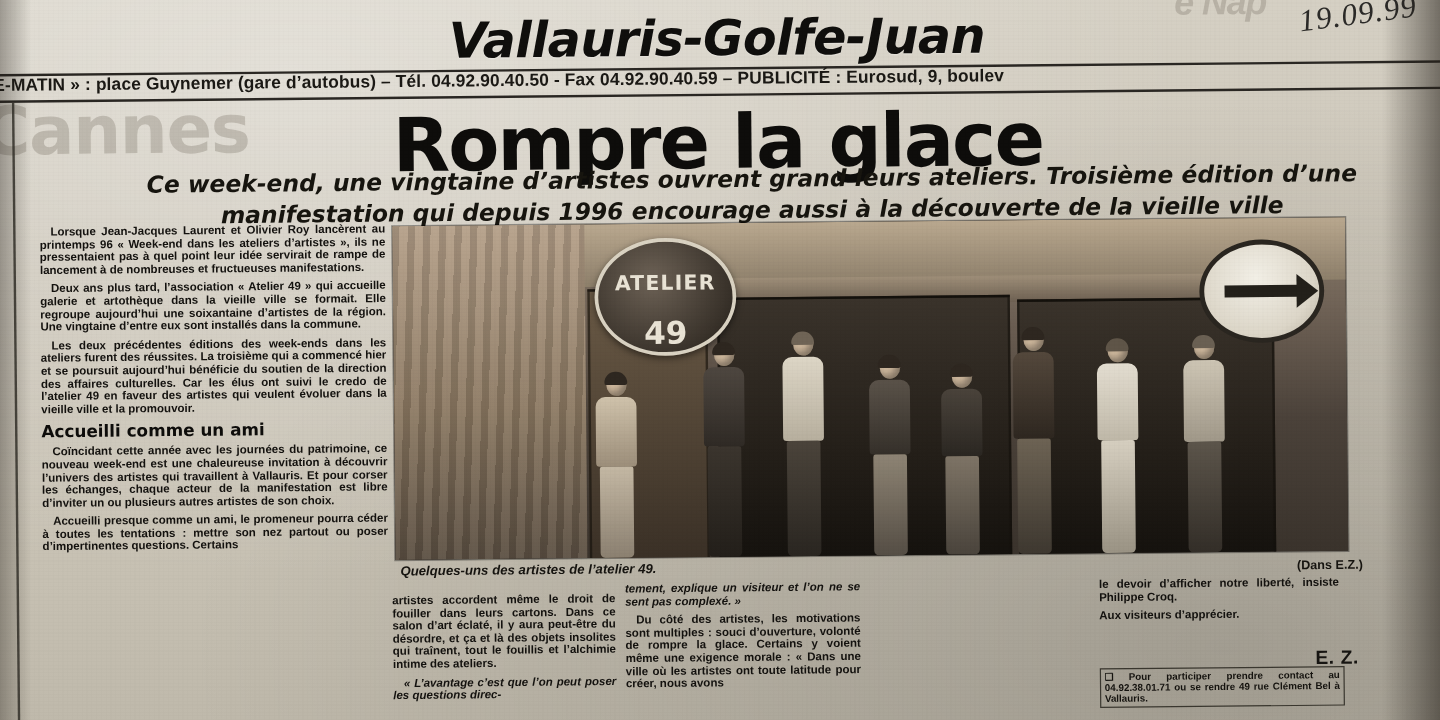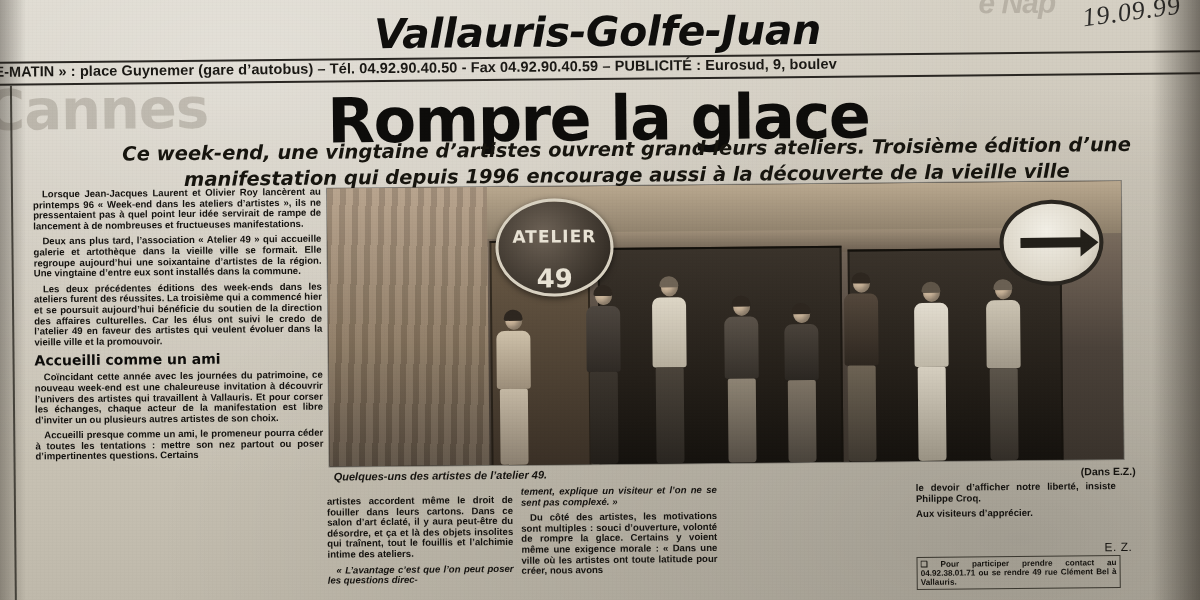--- a/index.html
+++ b/index.html
@@ -195,22 +195,22 @@
   #col5 {
     left: 922px;
     top: 492px;
     width: 200px;
   }
   .italic-quote { font-style: italic; }
   #signature {
     position: absolute;
     right: 78px;
     top: 551px;
-    font-weight: 400;
-    font-size: 12px;
+    font-weight: 700;
+    font-size: 16px;
     letter-spacing: .5px;
   }
   #boxed-note {
     position: absolute;
     left: 922px;
     top: 566px;
     width: 196px;
     font-size: 8.2px;
     line-height: 9px;
     font-weight: 700;

